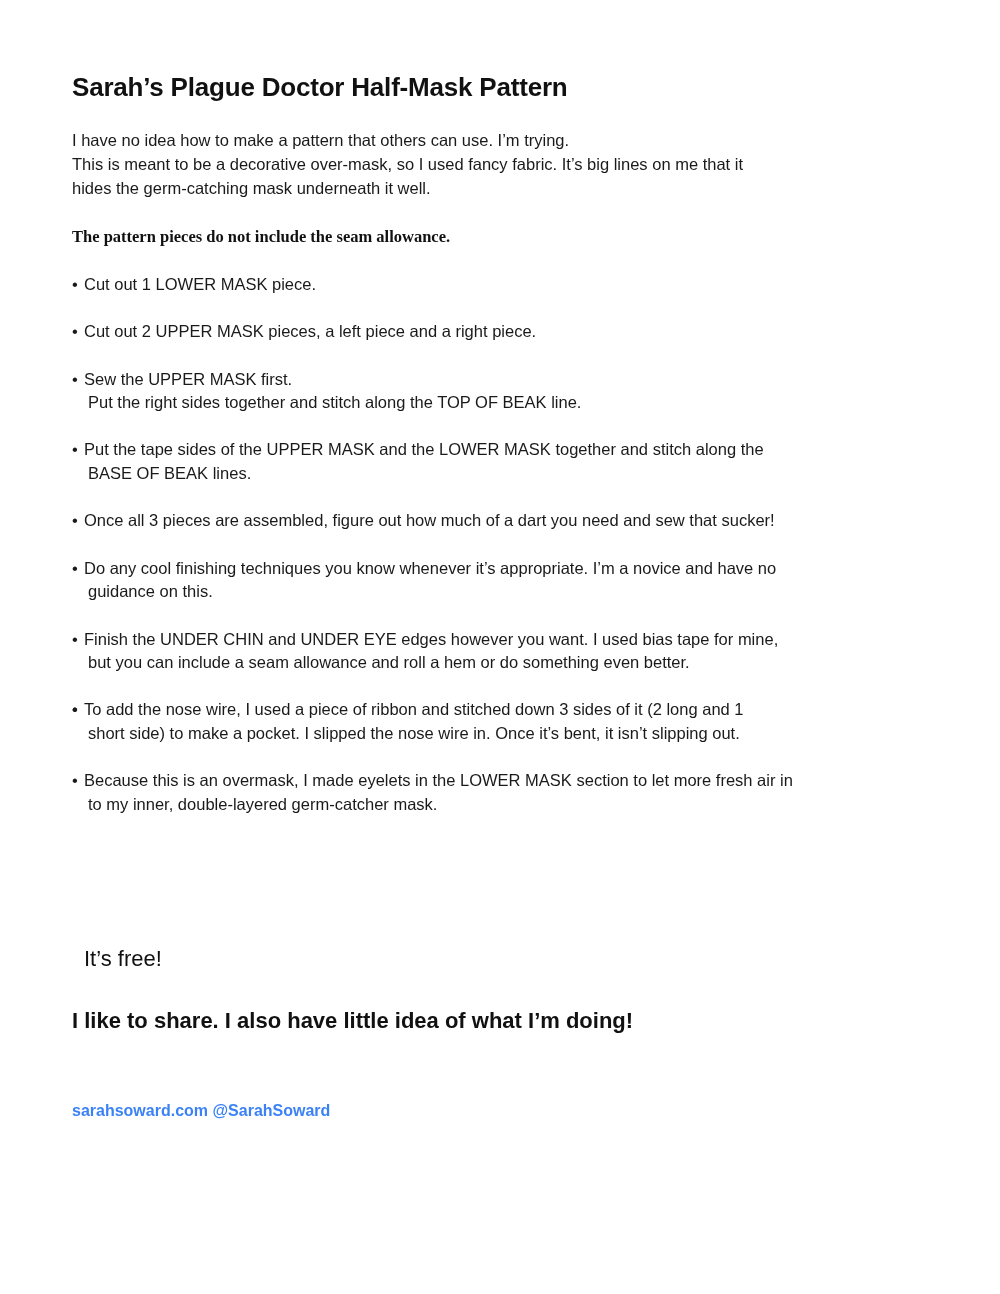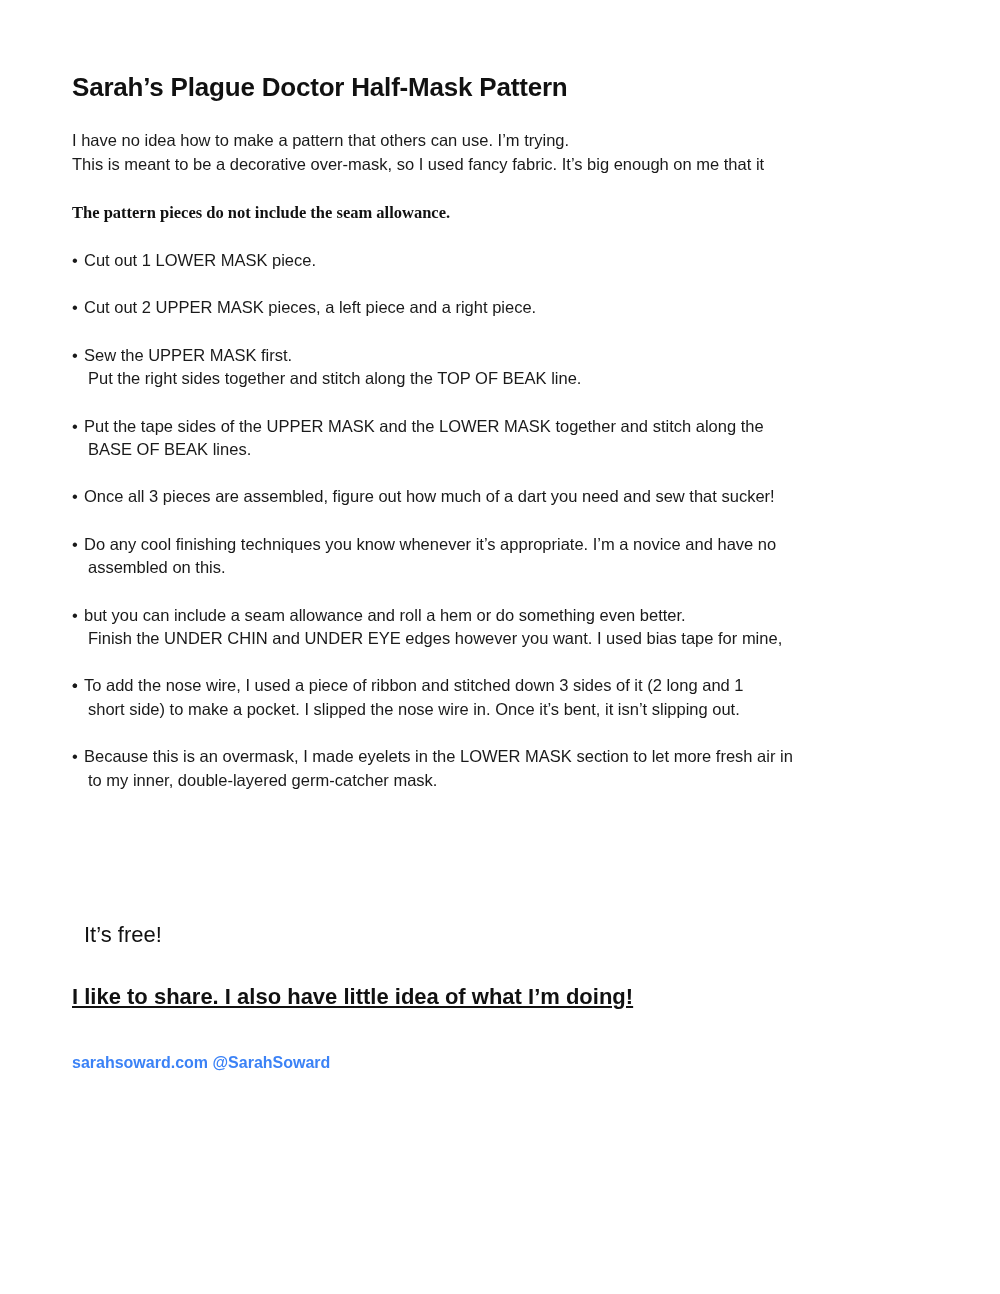--- a/index.html
+++ b/index.html
@@ -79,41 +79,41 @@
   }
   .free-line {
     font-size: 22px;
     font-weight: normal;
     margin: 0 0 36px 12px;
     color: #111111;
   }
   .share-line {
     font-size: 22px;
     font-weight: bold;
-    margin: 0 0 44px 0;
+    margin: 0 0 68px 0;
     color: #111111;
-    text-decoration: underline;
   }
   .footer-credit {
     font-size: 16px;
     font-weight: bold;
     color: #3b82f6;
     margin: 0;
   }
 </style>
 </head>
 <body>
 
 <div class="page">
 
   <h1 class="doc-title">Sarah’s Plague Doctor Half-Mask Pattern</h1>
 
   <p class="intro">
     <span class="line">I have no idea how to make a pattern that others can use. I’m trying.</span>
-    <span class="line">This is meant to be a decorative over-mask, so I used fancy fabric. It’s big enough on me that it</span>
+    <span class="line">This is meant to be a decorative over-mask, so I used fancy fabric. It’s big lines on me that it</span>
+    <span class="line">hides the germ-catching mask underneath it well.</span>
   </p>
 
   <p class="note">The pattern pieces do not include the seam allowance.</p>
 
   <ul class="steps">
     <li>
       <span class="bullet">•</span>
       <span class="l">Cut out 1 LOWER MASK piece.</span>
     </li>
     <li>
@@ -130,26 +130,26 @@
       <span class="l">Put the tape sides of the UPPER MASK and the LOWER MASK together and stitch along the</span>
       <span class="l">BASE OF BEAK lines.</span>
     </li>
     <li>
       <span class="bullet">•</span>
       <span class="l">Once all 3 pieces are assembled, figure out how much of a dart you need and sew that sucker!</span>
     </li>
     <li>
       <span class="bullet">•</span>
       <span class="l">Do any cool finishing techniques you know whenever it’s appropriate. I’m a novice and have no</span>
-      <span class="l">assembled on this.</span>
+      <span class="l">guidance on this.</span>
     </li>
     <li>
       <span class="bullet">•</span>
+      <span class="l">Finish the UNDER CHIN and UNDER EYE edges however you want. I used bias tape for mine,</span>
       <span class="l">but you can include a seam allowance and roll a hem or do something even better.</span>
-      <span class="l">Finish the UNDER CHIN and UNDER EYE edges however you want. I used bias tape for mine,</span>
     </li>
     <li>
       <span class="bullet">•</span>
     </li>
     <li>
       <span class="bullet">•</span>
       <span class="l">To add the nose wire, I used a piece of ribbon and stitched down 3 sides of it (2 long and 1</span>
       <span class="l">short side) to make a pocket. I slipped the nose wire in. Once it’s bent, it isn’t slipping out.</span>
     </li>
     <li>

